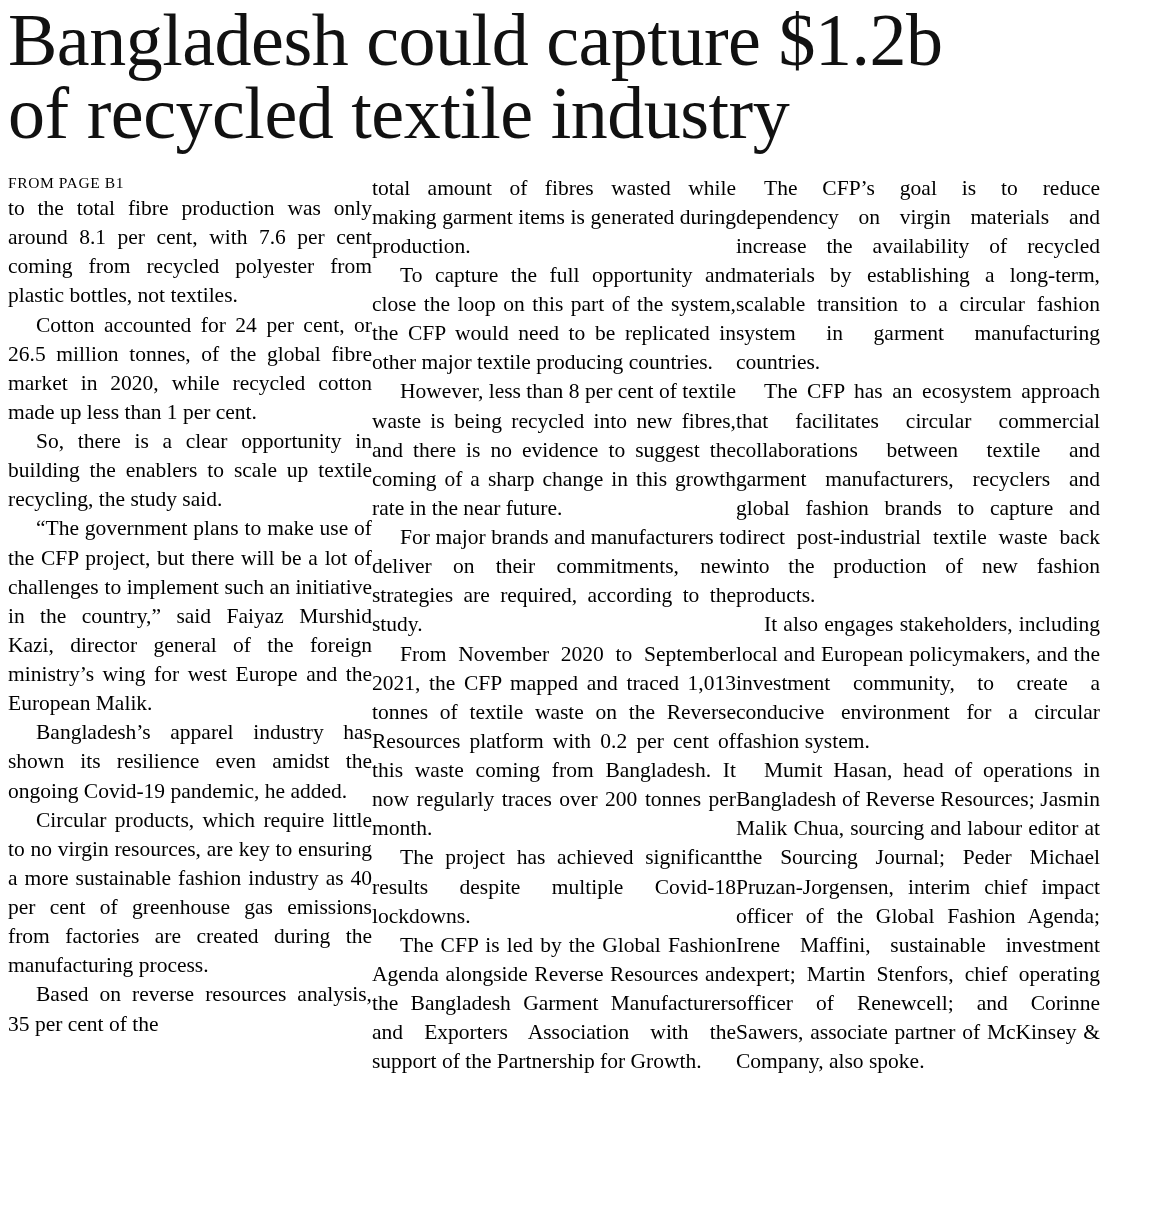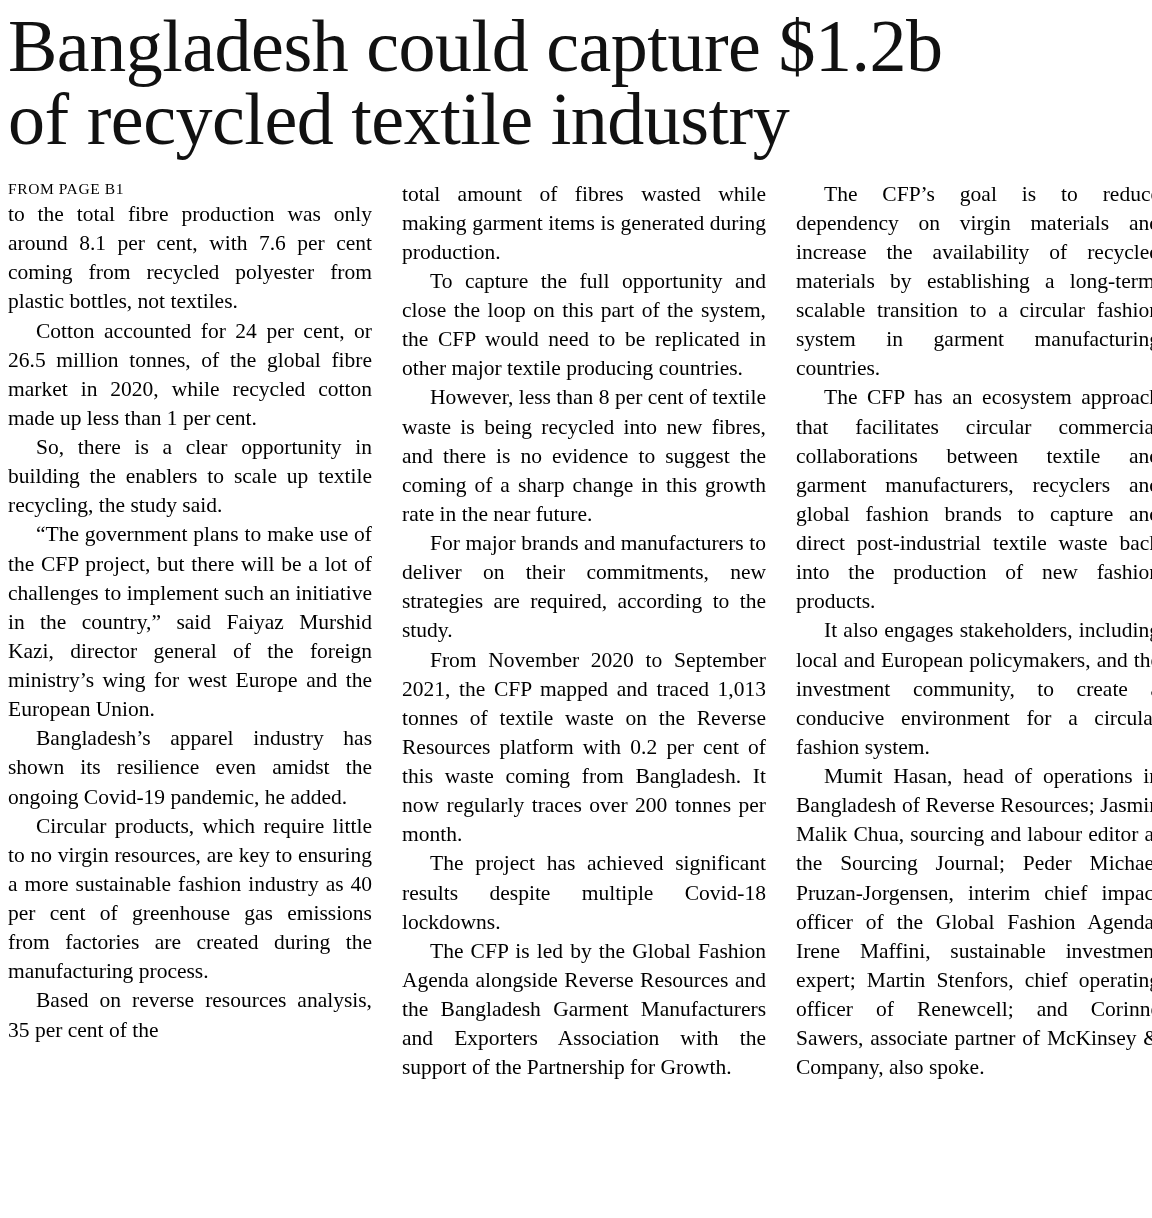--- a/index.html
+++ b/index.html
@@ -12,21 +12,21 @@
     height: 1218px;
     font-family: "Liberation Serif", serif;
     color: #000000;
     overflow: hidden;
   }
   .page {
     position: relative;
     width: 1152px;
     height: 1218px;
     box-sizing: border-box;
-    padding: 10px 8px 0 8px;
+    padding: 4px 8px 0 8px;
   }
   .headline {
     font-family: "Liberation Serif", serif;
     font-weight: normal;
     font-size: 74px;
     line-height: 0.99;
     letter-spacing: -0.5px;
     margin: 0 0 6px 0;
     padding: 0;
     color: #111;
@@ -35,21 +35,20 @@
     display: block;
     white-space: nowrap;
   }
   .rule {
     height: 1px;
     background: transparent;
     margin: 0;
   }
   .columns {
     display: flex;
-    gap: 30px;
     margin-top: 16px;
     align-items: flex-start;
   }
   .col {
     width: 364px;
     flex: 0 0 364px;
   }
   .kicker {
     font-family: "Liberation Serif", serif;
     font-size: 15.5px;
@@ -86,21 +85,21 @@
 
   <div class="rule"></div>
 
   <div class="columns">
 
     <div class="col">
       <div class="kicker">FROM PAGE B1</div>
       <p class="body first">to the total fibre production was only around 8.1 per cent, with 7.6 per cent coming from recycled polyester from plastic bottles, not textiles.</p>
       <p class="body indent">Cotton accounted for 24 per cent, or 26.5 million tonnes, of the global fibre market in 2020, while recycled cotton made up less than 1 per cent.</p>
       <p class="body indent">So, there is a clear opportunity in building the enablers to scale up textile recycling, the study said.</p>
-      <p class="body indent">“The government plans to make use of the CFP project, but there will be a lot of challenges to implement such an initiative in the country,” said Faiyaz Murshid Kazi, director general of the foreign ministry’s wing for west Europe and the European Union.</p>
+      <p class="body indent">“The government plans to make use of the CFP project, but there will be a lot of challenges to implement such an initiative in the country,” said Faiyaz Murshid Kazi, director general of the foreign ministry’s wing for west Europe and the European Malik.</p>
       <p class="body indent">Bangladesh’s apparel industry has shown its resilience even amidst the ongoing Covid-19 pandemic, he added.</p>
       <p class="body indent">Circular products, which require little to no virgin resources, are key to ensuring a more sustainable fashion industry as 40 per cent of greenhouse gas emissions from factories are created during the manufacturing process.</p>
       <p class="body indent">Based on reverse resources analysis, 35 per cent of the</p>
     </div>
 
     <div class="col">
       <p class="body first">total amount of fibres wasted while making garment items is generated during production.</p>
       <p class="body indent">To capture the full opportunity and close the loop on this part of the system, the CFP would need to be replicated in other major textile producing countries.</p>
       <p class="body indent">However, less than 8 per cent of textile waste is being recycled into new fibres, and there is no evidence to suggest the coming of a sharp change in this growth rate in the near future.</p>
       <p class="body indent">For major brands and manufacturers to deliver on their commitments, new strategies are required, according to the study.</p>

